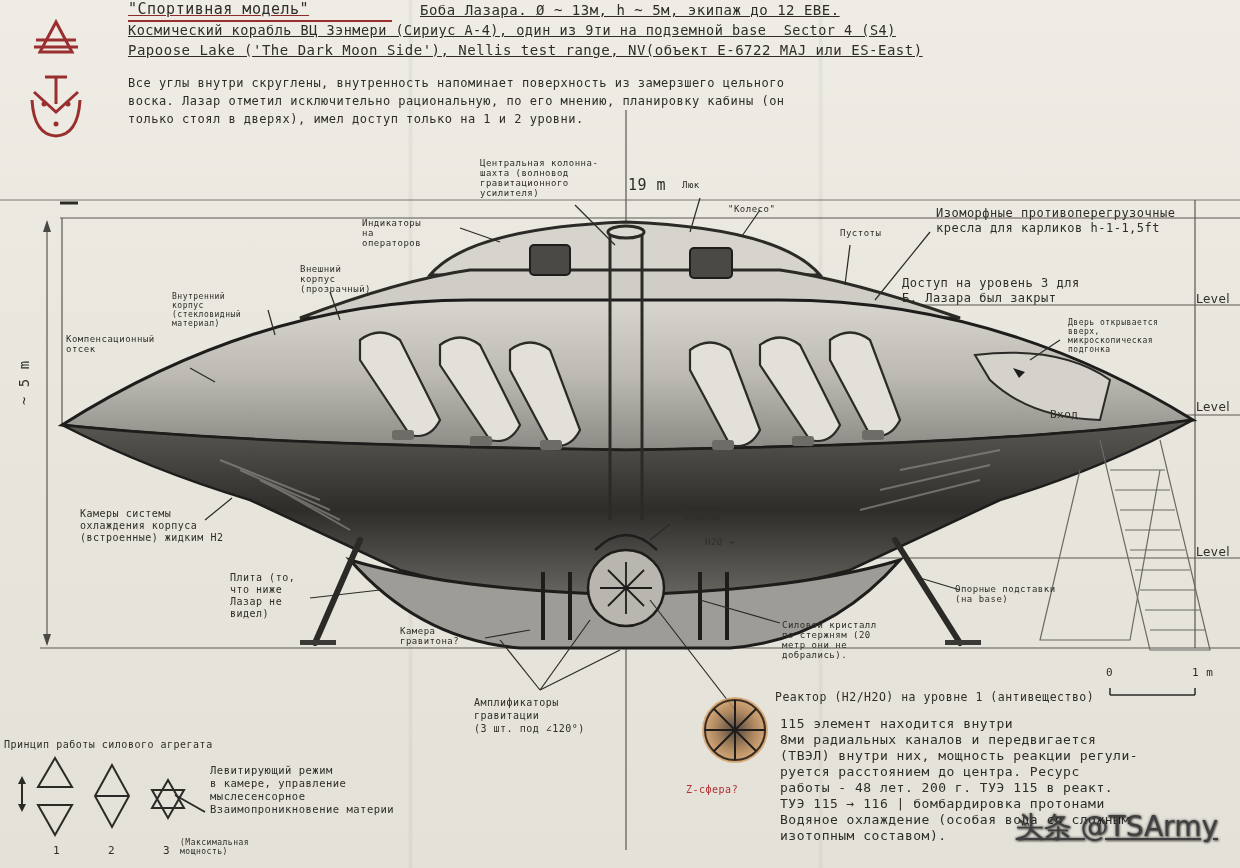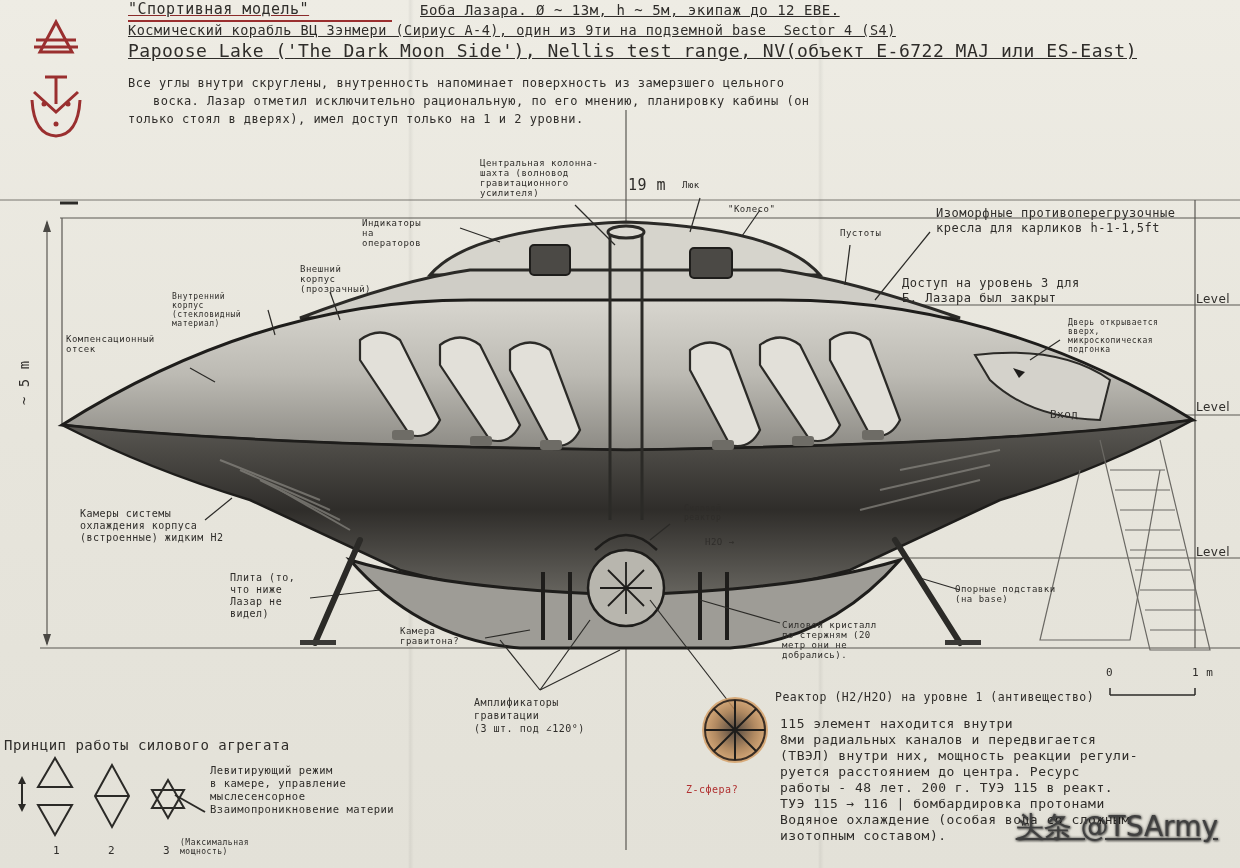--- a/index.html
+++ b/index.html
@@ -224,23 +224,23 @@
     <line x1="1110" y1="688" x2="1110" y2="695"></line>
     <line x1="1195" y1="688" x2="1195" y2="695"></line>
   </g>
 
   <line x1="60" y1="203" x2="78" y2="203" stroke="#2b2a27" stroke-width="3"></line>
 </svg>
 
 <div class="txt title" style="left:128px;top:0px;">"Спортивная модель"</div>
 <div class="txt hdr" style="left:420px;top:2px;">Боба Лазара. Ø ~ 13м, h ~ 5м, экипаж до 12 EBE.</div>
 <div class="txt hdr" style="left:128px;top:22px;font-size:13.5px;">Космический корабль ВЦ Зэнмери (Сириус A-4), один из 9ти на подземной base  Sector 4 (S4)</div>
-<div class="txt hdr" style="left:128px;top:42px;font-size:18px;">Papoose Lake ('The Dark Moon Side'), Nellis test range, NV(объект E-6722 MAJ или ES-East)</div>
+<div class="txt hdr" style="left:128px;top:42px;font-size:14px;">Papoose Lake ('The Dark Moon Side'), Nellis test range, NV(объект E-6722 MAJ или ES-East)</div>
 <div class="txt note" style="left:128px;top:76px;font-size:12px;">Все углы внутри скруглены, внутренность напоминает поверхность из замерзшего цельного</div>
-<div class="txt note" style="left:128px;top:94px;font-size:12px;margin-left:25px;">воска. Лазар отметил исключительно рациональную, по его мнению, планировку кабины (он</div>
+<div class="txt note" style="left:128px;top:94px;font-size:12px;">воска. Лазар отметил исключительно рациональную, по его мнению, планировку кабины (он</div>
 <div class="txt note" style="left:128px;top:112px;font-size:12px;">только стоял в дверях), имел доступ только на 1 и 2 уровни.</div>
 
 <div class="txt small" style="left:480px;top:158px;">Центральная колонна-
 шахта (волновод
 гравитационного
 усилителя)</div>
 <div class="txt" style="left:628px;top:176px;font-size:15px;">19 m</div>
 <div class="txt small" style="left:682px;top:180px;">Люк</div>
 <div class="txt small" style="left:728px;top:204px;">"Колесо"</div>
 <div class="txt small" style="left:362px;top:218px;">Индикаторы
@@ -292,21 +292,21 @@
 <div class="txt note" style="left:780px;top:716px;font-size:13px;line-height:16px;">115 элемент находится внутри
 8ми радиальных каналов и передвигается
 (ТВЭЛ) внутри них, мощность реакции регули-
 руется расстоянием до центра. Ресурс
 работы - 48 лет. 200 г. ТУЭ 115 в реакт.
 ТУЭ 115 → 116 | бомбардировка протонами
 Водяное охлаждение (особая вода со сложным
 изотопным составом).</div>
 <div class="txt small red" style="left:686px;top:785px;font-size:10px;">Z-сфера?</div>
 
-<div class="txt small" style="left:4px;top:740px;font-size:14px;">Принцип работы силового агрегата</div>
+<div class="txt small" style="left:4px;top:740px;font-size:10px;">Принцип работы силового агрегата</div>
 <div class="txt small" style="left:210px;top:764px;font-size:10.5px;line-height:13px;">Левитирующий режим
 в камере, управление
 мыслесенсорное
 Взаимопроникновение материи</div>
 <div class="txt small" style="left:53px;top:846px;font-size:11px;">1</div>
 <div class="txt small" style="left:108px;top:846px;font-size:11px;">2</div>
 <div class="txt small" style="left:163px;top:846px;font-size:11px;">3</div>
 <div class="txt tiny" style="left:180px;top:838px;">(Максимальная
 мощность)</div>
 

